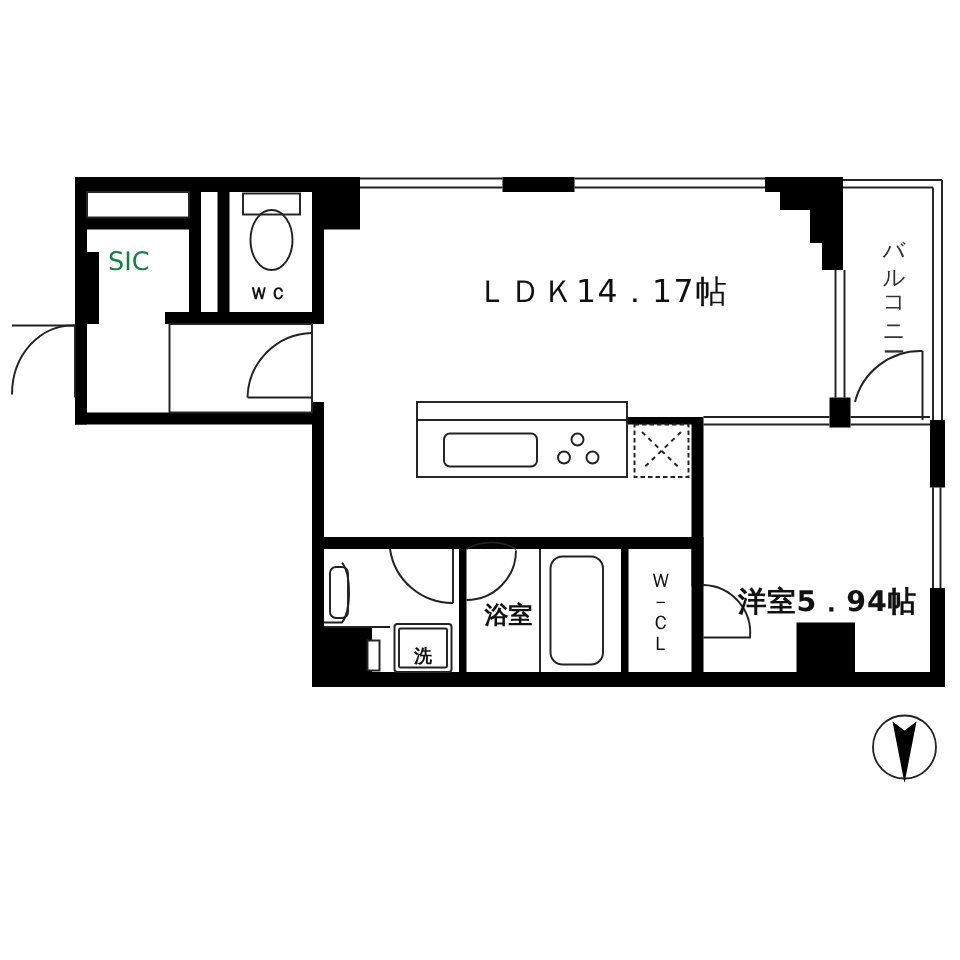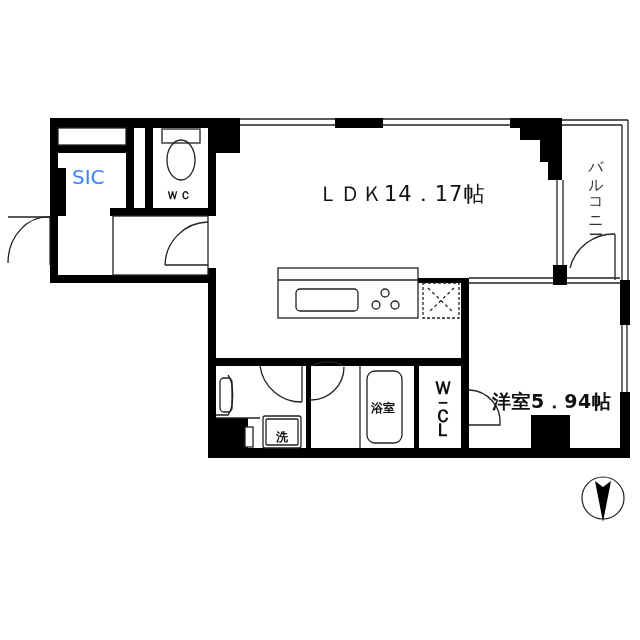--- a/index.html
+++ b/index.html
@@ -1,25 +1,25 @@
 <!DOCTYPE html>
 <html><head>
   <meta charset="utf-8">
   <style>
     html, body { margin: 0; padding: 0; background: #ffffff; }
     body { width: 640px; height: 640px; overflow: hidden; position: relative; font-family: "DejaVu Sans", sans-serif; }
     #plan { position: absolute; left: 0; top: 0; width: 640px; height: 640px; }
     .lbl { position: absolute; color: #111; white-space: nowrap; line-height: 1; }
     .room-ldk { left: 318px; top: 184px; font-size: 21px; font-weight: normal; letter-spacing: 1px; }
     .room-yo { left: 492px; top: 344px; font-size: 19px; font-weight: bold; letter-spacing: 0.5px; margin-top: 48px; }
-    .room-sic { left: 72px; top: 167px; font-size: 20px; color: #3b82f6; }
+    .room-sic { left: 72px; top: 167px; font-size: 17px; color: #15803d; }
     .room-wc { left: 167px; top: 190px; font-size: 11px; font-weight: bold; letter-spacing: 2px; }
-    .room-bath { left: 323px; top: 402px; font-size: 12px; font-weight: bold; margin-left: 48px; }
+    .room-bath { left: 323px; top: 402px; font-size: 16px; font-weight: bold; }
     .room-wash { left: 276px; top: 431px; font-size: 12px; font-weight: bold; }
-    .room-wcl { left: 434px; top: 381px; font-size: 18px; font-weight: bold; width: 12px; text-align: left; white-space: normal; line-height: 14px; word-break: break-all; }
+    .room-wcl { left: 434px; top: 381px; font-size: 13px; font-weight: normal; width: 12px; text-align: left; white-space: normal; line-height: 14px; word-break: break-all; }
     .room-balc { left: 588px; top: 150px; font-size: 15px; color: #333; writing-mode: vertical-rl; letter-spacing: 2px; }
   </style>
 </head>
 <body>
 
 <svg id="plan" viewBox="0 0 640 640" xmlns="http://www.w3.org/2000/svg">
   <g fill="#000">
 
     <rect x="50" y="118" width="190" height="10"></rect>
 

